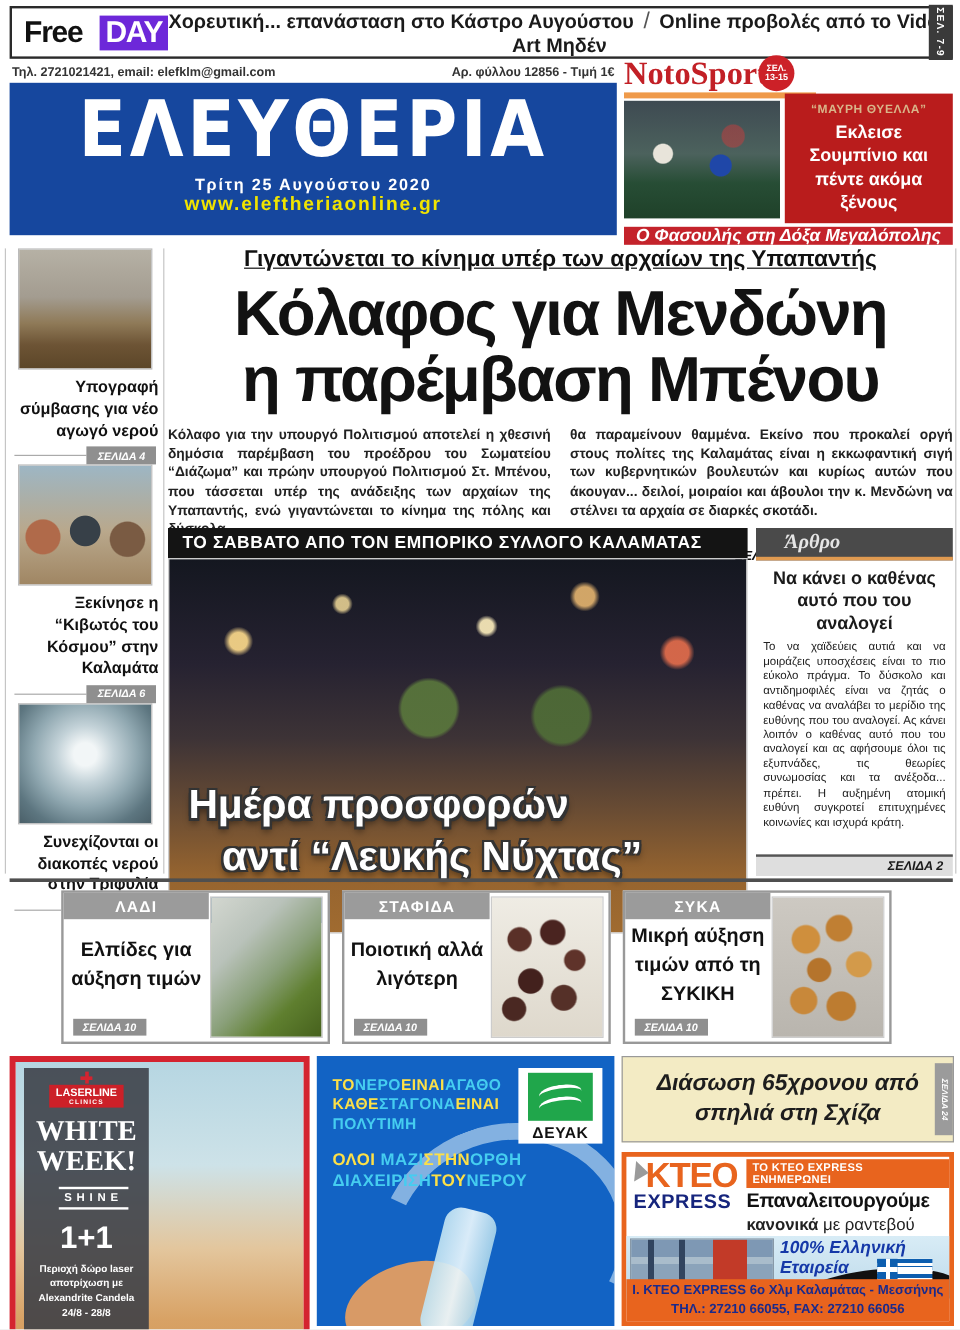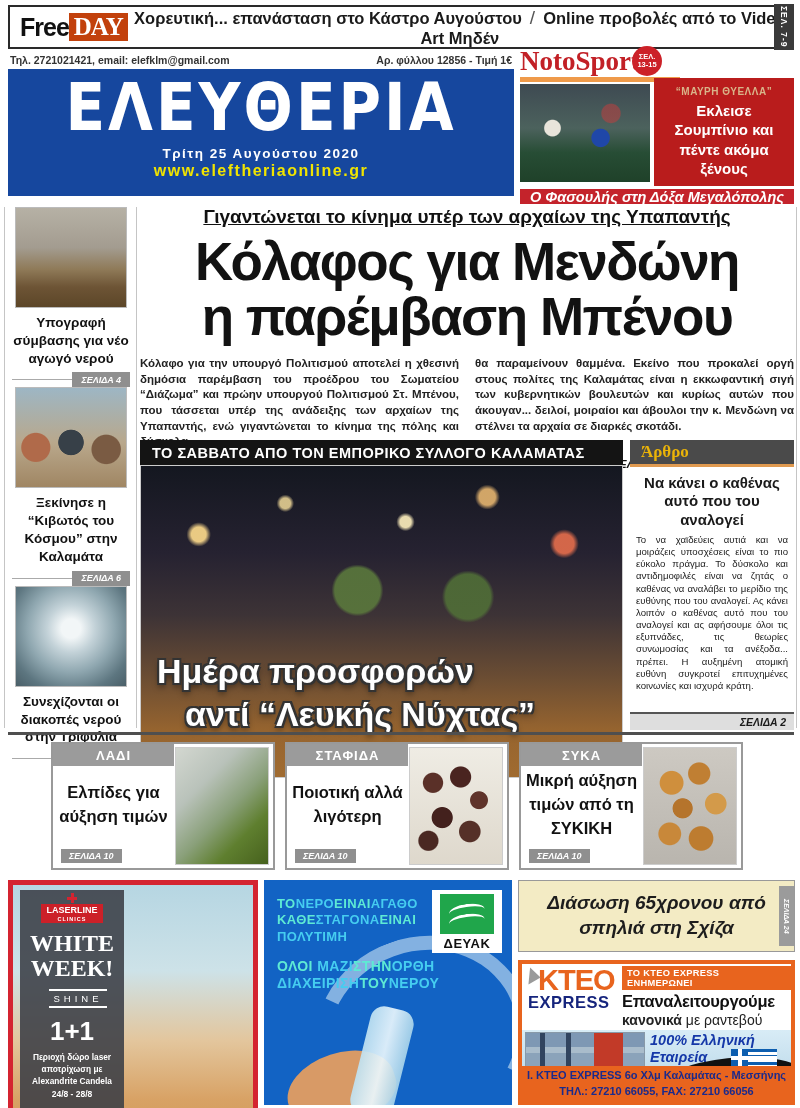--- a/index.html
+++ b/index.html
@@ -3,21 +3,21 @@
 <meta charset="utf-8">
 <style>
   html,body{margin:0;padding:0;background:#e9e9e9;}
   #page{position:relative;width:800px;height:1108px;background:#fff;margin:0 auto;
         font-family:"Liberation Sans",sans-serif;overflow:hidden;color:#1a1a1a;}
   
   .topstrip{position:absolute;left:8px;top:5px;width:782px;height:40px;border:2px solid #2a2a2a;
             display:flex;align-items:center;background:#fff;}
   .freeday{display:flex;align-items:center;margin-left:10px;font-weight:bold;font-size:25px;letter-spacing:-1px;}
   .freeday .fd1{color:#111;}
-  .freeday .fd2{color:#fff;background:#c2410c;padding:0 5px;margin-left:0;font-family:Liberation Serif, serif;}
+  .freeday .fd2{color:#fff;background:#6d28d9;padding:0 5px;margin-left:14px;}
   .topstrip-head{flex:1;text-align:center;font-size:16.5px;font-weight:bold;color:#1a1a1a;}
   .topstrip-sep{color:#555;font-weight:normal;padding:0 8px;font-size:19px;}
   .topstrip-tab{position:absolute;right:-2px;top:-3px;width:20px;height:46px;background:#3a3a3a;color:#fff;
             writing-mode:vertical-rl;font-size:8.5px;font-weight:bold;display:flex;align-items:center;justify-content:center;letter-spacing:1px;}
   
   .contactrow{position:absolute;left:10px;top:54px;width:502px;display:flex;justify-content:space-between;
             font-size:10.5px;font-weight:bold;color:#333;}
   .masthead{position:absolute;left:8px;top:69px;width:506px;height:127px;background:#16479e;text-align:center;}
   .mh-logo{font-family:"DejaVu Sans",sans-serif;font-weight:bold;color:#fff;font-size:58px;line-height:1;
             letter-spacing:3px;margin-top:10px;transform:scaleY(1.12);}
@@ -50,21 +50,21 @@
   .side-photo{height:99px;margin:0 7px 6px 7px;border:1px solid #bbb;}
   .ph-signing{background:linear-gradient(180deg,#b6b1a5 0%,#a39c90 40%,#8f7a58 62%,#6d5435 80%,#5c4628 100%),
       radial-gradient(circle at 30% 45%,#27415f 0 14%,transparent 15%);}
   .ph-group{background:
       radial-gradient(circle at 50% 55%,#374048 0 16%,transparent 17%),
       radial-gradient(circle at 18% 60%,#b06a4a 0 13%,transparent 14%),
       radial-gradient(circle at 82% 62%,#7a5b43 0 13%,transparent 14%),
       linear-gradient(180deg,#9db6c4 0%,#b9a88c 55%,#a08663 100%);}
   .ph-faucet{background:
       radial-gradient(circle at 50% 42%,#f2f6f7 0 12%,#c3d2d8 30%,#8fa7b0 55%,#5d7680 80%,#4a5f68 100%);}
-  .side-cap{font-size:13.5px;font-weight:600;line-height:1.32;color:#111;padding:0 2px;}
+  .side-cap{font-size:13.5px;font-weight:600;line-height:1.32;color:#111;padding:0 2px;text-align:right;}
   .pagebadge{display:flex;align-items:center;margin-top:5px;padding:0 4px;}
   .pb-line{flex:1;border-top:1px solid #aaa;}
   .pb-box{background:#8f8f8f;color:#fff;font-style:italic;font-weight:bold;font-size:9px;padding:2.5px 9px;}
   
   .lead{position:absolute;left:140px;top:206px;width:654px;}
   .kicker{text-align:center;font-size:19px;font-weight:bold;text-decoration:underline;color:#111;}
   .headline{text-align:center;font-weight:bold;font-size:53px;line-height:1.04;letter-spacing:-1.5px;color:#121212;margin-top:6px;}
   .leadbody{display:flex;gap:16px;margin-top:12px;}
   .leadcol{flex:1;font-size:11.5px;font-weight:bold;line-height:1.36;text-align:justify;color:#222;}
   .leaddiv{margin-left:52%;width:48%;display:flex;align-items:center;gap:10px;margin-top:8px;}
@@ -83,22 +83,22 @@
       radial-gradient(circle at 45% 40%,rgba(90,120,60,.9) 0 7%,transparent 8%),
       radial-gradient(circle at 68% 42%,rgba(80,110,55,.9) 0 6%,transparent 7%),
       linear-gradient(180deg,#141720 0%,#262231 28%,#3d3336 48%,#6b4d33 68%,#96642f 85%,#a06b30 100%);}
   .feat-overlay{position:absolute;left:16px;bottom:42px;color:#fff;font-weight:bold;font-size:34px;line-height:1.25;
       text-shadow:-2px -2px 0 #333,2px -2px 0 #333,-2px 2px 0 #333,2px 2px 0 #333,0 4px 6px rgba(0,0,0,.55);}
   .feat-overlay .l2{margin-left:28px;}
   .feat-badge{position:absolute;right:4px;bottom:4px;background:#777;color:#fff;font-style:italic;font-weight:bold;
       font-size:9px;padding:2px 8px;}
   
   .arthro{position:absolute;left:630px;top:440px;width:164px;height:290px;background:#fff;}
-  .ar-head{background:#4a4a4a;border-bottom:3px solid #e09a50;color:#eab308;font-family:"Liberation Serif",serif;
-      font-weight:bold;font-size:17px;padding:2px 0 2px 11px;}
+  .ar-head{background:#4a4a4a;border-bottom:3px solid #e09a50;color:#e5e5e5;font-family:"Liberation Serif",serif;
+      font-style:italic;font-weight:bold;font-size:17px;padding:2px 0 2px 24px;}
   .ar-title{text-align:center;font-weight:bold;font-size:15px;line-height:1.22;margin:7px 4px 5px;}
   .ar-body{font-size:9.6px;line-height:1.27;text-align:justify;padding:0 6px;color:#222;height:186px;overflow:hidden;}
   .ar-foot{position:absolute;bottom:0;left:0;right:0;background:#dedede;border-top:2px solid #555;
       text-align:right;font-size:10.5px;font-weight:bold;font-style:italic;padding:2px 8px;}
   
   .bigdiv{position:absolute;left:8px;top:732px;width:786px;border-top:3px solid #4f4f4f;}
   .market{position:absolute;left:8px;top:742px;width:692px;display:flex;gap:10px;padding-left:43px;}
   .mbox{flex:1;border:2px solid #999;height:124px;position:relative;background:#fff;}
   .mb-tab{position:absolute;left:0;top:0;width:55%;height:22px;background:#9b9b9b;color:#fff;font-weight:bold;
       font-size:13px;display:flex;align-items:center;justify-content:center;letter-spacing:1px;}
@@ -129,30 +129,30 @@
   .ad-laser{position:absolute;left:8px;top:880px;width:250px;height:278px;border:5px solid #d42430;box-sizing:border-box;
       background:linear-gradient(180deg,#b6d6e2 0%,#cde2e8 32%,#e3c69d 58%,#d8a265 80%,#cf9555 100%);}
   .ll-panel{position:absolute;left:7px;top:5px;width:104px;bottom:42px;background:rgba(58,61,70,.88);
       display:flex;flex-direction:column;align-items:center;color:#fff;}
   .ll-cross{width:10px;height:10px;margin-top:3px;position:relative;}
   .ll-cross::before{content:"";position:absolute;left:4px;top:0;width:2.5px;height:10px;background:#d42430;}
   .ll-cross::after{content:"";position:absolute;left:0;top:4px;width:10px;height:2.5px;background:#d42430;}
   .ll-logo{background:#cc2028;color:#fff;font-weight:bold;font-size:9px;padding:2px 5px 1px;text-align:center;line-height:1.1;margin-top:1px;}
   .ll-logo small{font-size:5.5px;font-weight:bold;letter-spacing:1px;display:block;}
   .ll-white{font-family:"Liberation Serif",serif;font-weight:bold;font-size:24px;line-height:1.05;margin-top:8px;text-align:center;}
-  .ll-shine{margin-top:8px;font-size:9.5px;letter-spacing:4px;font-weight:normal;border-top:2px solid #fff;border-bottom:2px solid #fff;padding:2px 4px;margin-left:12px;}
+  .ll-shine{margin-top:8px;font-size:9.5px;letter-spacing:4px;font-weight:bold;border-top:2px solid #fff;border-bottom:2px solid #fff;padding:2px 4px;margin-left:12px;}
   .ll-offer{font-size:26px;font-weight:bold;margin-top:8px;}
   .ll-details{font-size:8.3px;font-weight:bold;text-align:center;line-height:1.45;margin-top:4px;padding:0 2px;}
   .ll-dates{font-size:8.5px;font-weight:bold;margin-top:2px;}
   .ll-strip{position:absolute;left:0;right:0;bottom:0;height:38px;background:#d42430;color:#fff;text-align:right;
       font-weight:bold;font-size:11.5px;line-height:1.5;padding-top:2px;box-sizing:border-box;}
   .ad-deyak{position:absolute;left:264px;top:880px;width:248px;height:225px;background:#1263c4;overflow:hidden;}
   .dy-text{position:absolute;left:13px;top:16px;font-weight:bold;font-size:13px;line-height:1.25;letter-spacing:.4px;}
   .dy-text .row2{margin-top:13px;font-size:14px;}
-  .c-w{color:#5eead4;} .c-c{color:#45cdf0;}
+  .c-w{color:#fde047;} .c-c{color:#45cdf0;}
   .dy-logo{position:absolute;right:10px;top:10px;width:62px;background:#fff;padding:4px 4px 2px;text-align:center;}
   .dy-green{width:54px;height:40px;background:#20a64b;position:relative;margin:0 auto;}
   .dy-green i{position:absolute;left:9px;width:36px;height:12px;border-top:3px solid #fff;border-radius:50%;transform:rotate(-8deg);}
   .dy-green i.w1{top:10px;} .dy-green i.w2{top:20px;}
   .dy-logo b{display:block;color:#111;font-size:13px;margin-top:2px;letter-spacing:.5px;}
   .dy-splash{position:absolute;right:-20px;bottom:-30px;width:190px;height:170px;border:14px solid rgba(225,242,250,.55);
       border-radius:50%;transform:rotate(-20deg);border-left-color:transparent;border-bottom-color:transparent;}
   .dy-bottle{position:absolute;left:96px;bottom:-12px;width:44px;height:110px;background:linear-gradient(90deg,#bfe2f2,#eaf7fd 50%,#a8d4ea);
       border-radius:14px;transform:rotate(14deg);opacity:.92;}
   .dy-hand{position:absolute;left:22px;bottom:-18px;width:110px;height:70px;background:#d89a66;border-radius:50% 50% 40% 40%;

